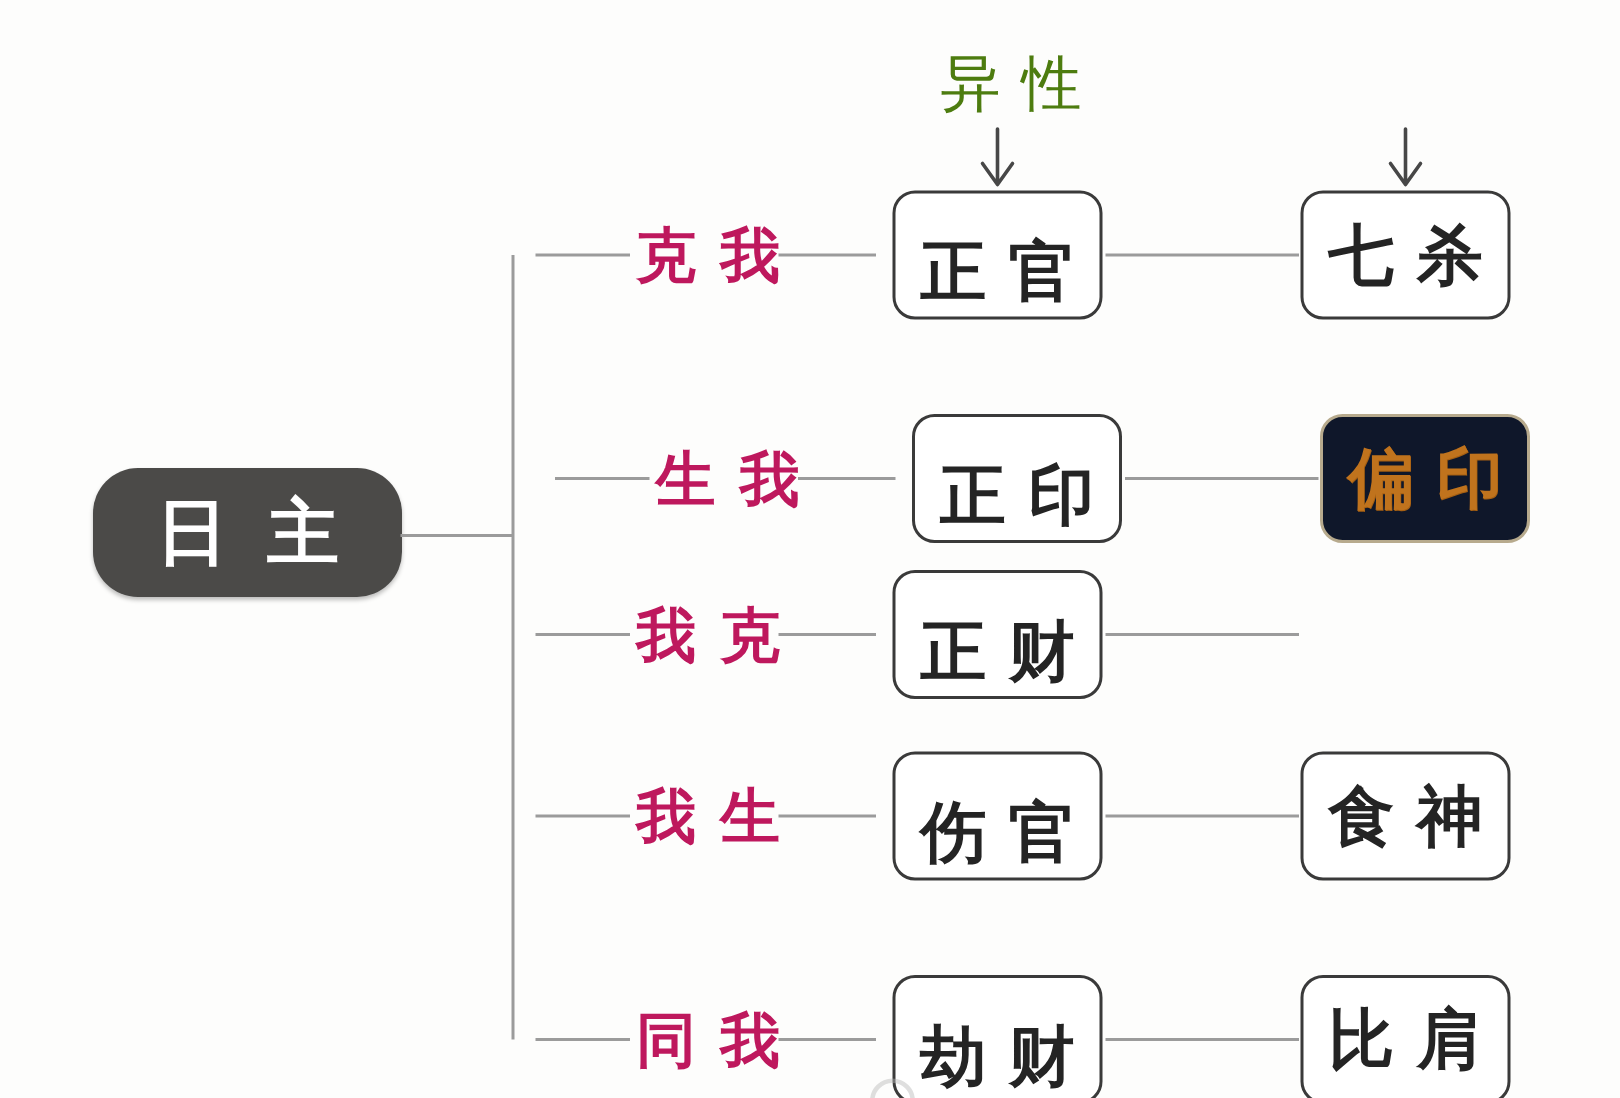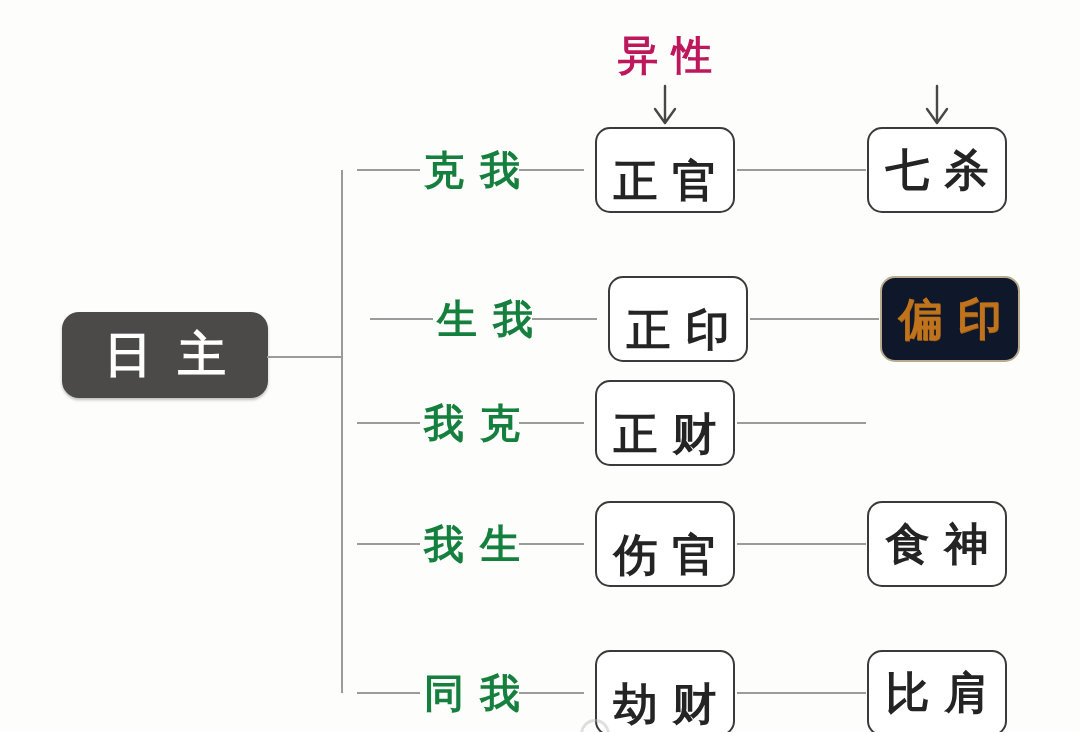--- a/index.html
+++ b/index.html
@@ -28,43 +28,43 @@
     background: #9b9b9b;
   }
   
   .root-box {
     position: absolute;
     left: 62px;
     top: 312px;
     width: 206px;
     height: 86px;
     background: #4b4a48;
-    border-radius: 17px;
+    border-radius: 30px;
     box-shadow: 0 2px 3px rgba(0,0,0,0.25);
     display: flex;
     align-items: center;
     justify-content: center;
     color: #ffffff;
     font-size: 48px;
     font-weight: 600;
     letter-spacing: 26px;
     text-indent: 26px;
   }
   .root-connector { left: 267px; top: 356px; width: 75px; }
   .trunk { left: 341px; top: 170px; height: 523px; }
 
   
   .col-header {
     position: absolute;
     top: 28px;
     width: 140px;
-    text-align: center;
+    text-align: right;
     font-size: 40px;
-    font-weight: 700;
-    color: #be185d;
+    font-weight: 400;
+    color: #4d7c0f;
     letter-spacing: 14px;
     text-indent: 14px;
   }
   .col-header.c1 { left: 595px; }
   .col-header.c2 { left: 867px; }
   .down-arrow {
     position: absolute;
     top: 84px;
     width: 32px;
     height: 42px;
@@ -93,21 +93,21 @@
     position: absolute;
     left: 80px;
     top: 0;
     width: 100px;
     height: 86px;
     display: flex;
     align-items: center;
     justify-content: center;
     font-size: 40px;
     font-weight: 600;
-    color: #15803d;
+    color: #be185d;
     letter-spacing: 16px;
     text-indent: 16px;
     white-space: nowrap;
   }
   .node {
     position: absolute;
     top: 0;
     width: 140px;
     height: 86px;
     box-sizing: border-box;

